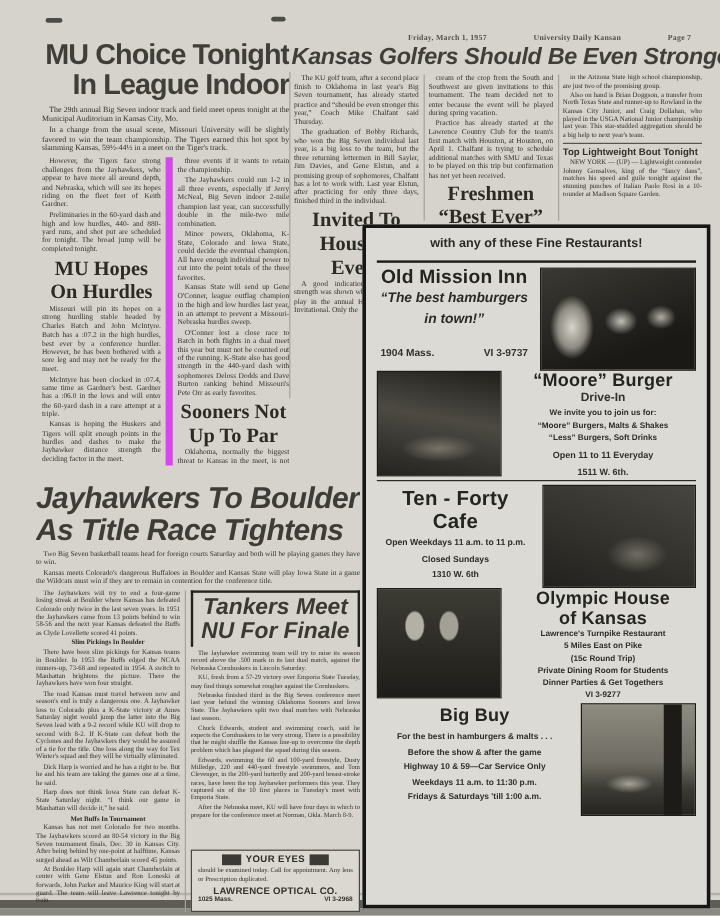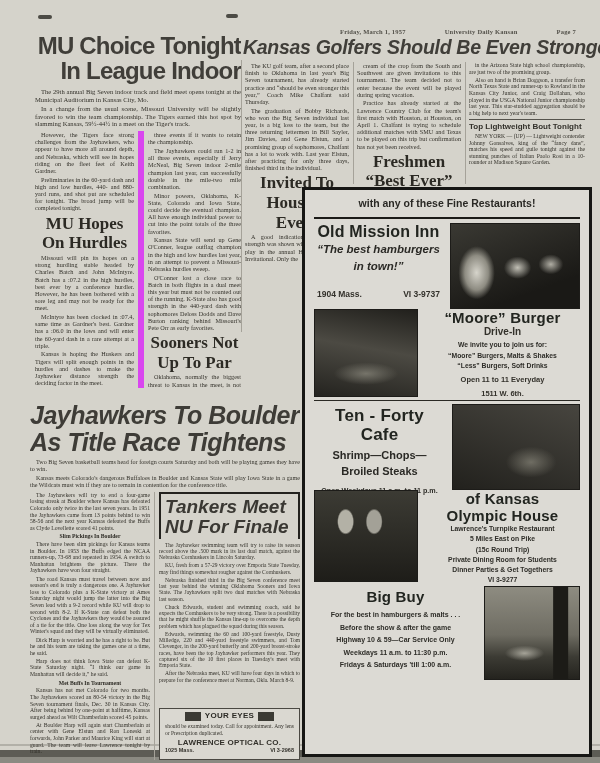--- a/index.html
+++ b/index.html
@@ -41,21 +41,21 @@
 
   
   #bb-art{position:absolute;left:30px;top:402px;width:270px;height:372px;overflow:hidden;}
   .bb-head{font:bold italic 25px/1.06 "Liberation Sans",sans-serif;letter-spacing:-.5px;color:#3e3c37;}
   .bb-lede{margin-top:4px;}
   .bb-lede .bodyp{font-size:6.1px;}
   .bb-cols{display:flex;margin-top:3px;height:268px;}
   #bb-c1{width:124px;box-sizing:border-box;padding-right:4px;overflow:hidden;}
   #bb-c1 .bodyp{font-size:5.7px;}
   #bb-c2{width:146px;box-sizing:border-box;border-left:1px solid #a5a299;padding-left:4px;display:flex;flex-direction:column;}
-  #tankers-box{border:2px solid #23221e;border-bottom:none;padding:3px 4px 2px;}
+  #tankers-box{border:2px solid #23221e;border-bottom:none;padding:3px 4px 2px;text-align:center;}
   .tankers-head{font:bold italic 19px/1.05 "Liberation Sans",sans-serif;color:#3a3833;}
   #tankers-body{flex:1;overflow:hidden;padding-top:3px;}
   #tankers-body .bodyp{font-size:5.5px;}
 
   
   #optical-ad{border:1px solid #4a4842;background:#dad8d1;padding:3px 5px;margin-top:3px;height:52px;box-sizing:border-box;}
   #optical-banner{display:flex;align-items:center;justify-content:center;gap:4px;}
   .opt-block{width:16px;height:9px;background:#3b3a34;}
   #optical-banner span{font:bold 8px/1 "Liberation Sans",sans-serif;color:#2c2b26;letter-spacing:.3px;}
   #optical-text{font:5.5px/1.25 "Liberation Serif",serif;margin-top:2px;text-align:justify;}
@@ -278,35 +278,34 @@
         <div class="ad-hours">Open 11 to 11 Everyday</div>
         <div class="ad-hours">1511 W. 6th.</div>
       </div>
     </div>
 
     <div class="ad-hr ad-hr-thin"></div>
 
     <div class="ad-sec" id="sec-tenforty">
       <div class="sec-text">
         <div class="ad-name">Ten - Forty Cafe</div>
-        <div class="ad-tag">Shrimp—Chops—Broiled Steaks</div>
         <div>
             <p class="ad-line">Open Weekdays 11 a.m. to 11 p.m.</p>
             <p class="ad-line">Closed Sundays</p>
             <p class="ad-line">1310 W. 6th</p>
           </div>
       </div>
       <div class="photo" id="photo-tenforty"></div>
     </div>
 
     <div class="ad-sec" id="sec-olympic">
       <div class="photo" id="photo-olympic"></div>
       <div class="sec-text">
+        <div class="ad-name">Olympic House</div>
         <div class="ad-name">of Kansas</div>
-        <div class="ad-name">Olympic House</div>
         <div>
             <p class="ad-line">Lawrence's Turnpike Restaurant</p>
             <p class="ad-line">5 Miles East on Pike</p>
             <p class="ad-line">(15c Round Trip)</p>
             <p class="ad-line">Private Dining Room for Students</p>
             <p class="ad-line">Dinner Parties &amp; Get Togethers</p>
             <p class="ad-line">VI 3-9277</p>
           </div>
       </div>
     </div>

